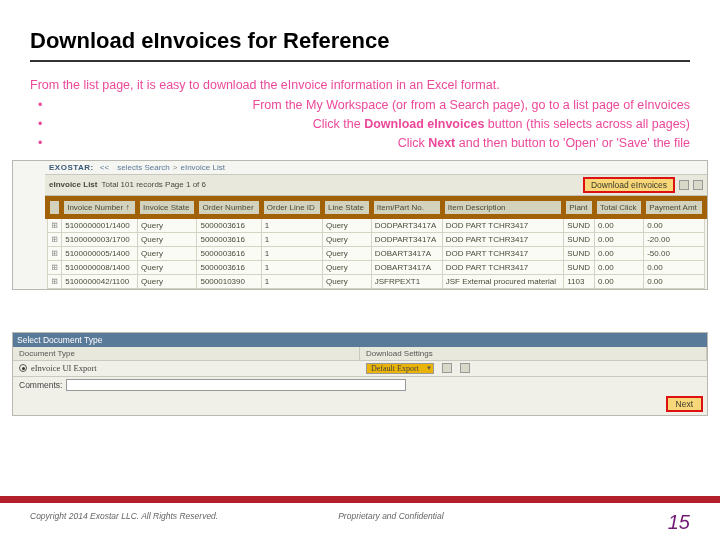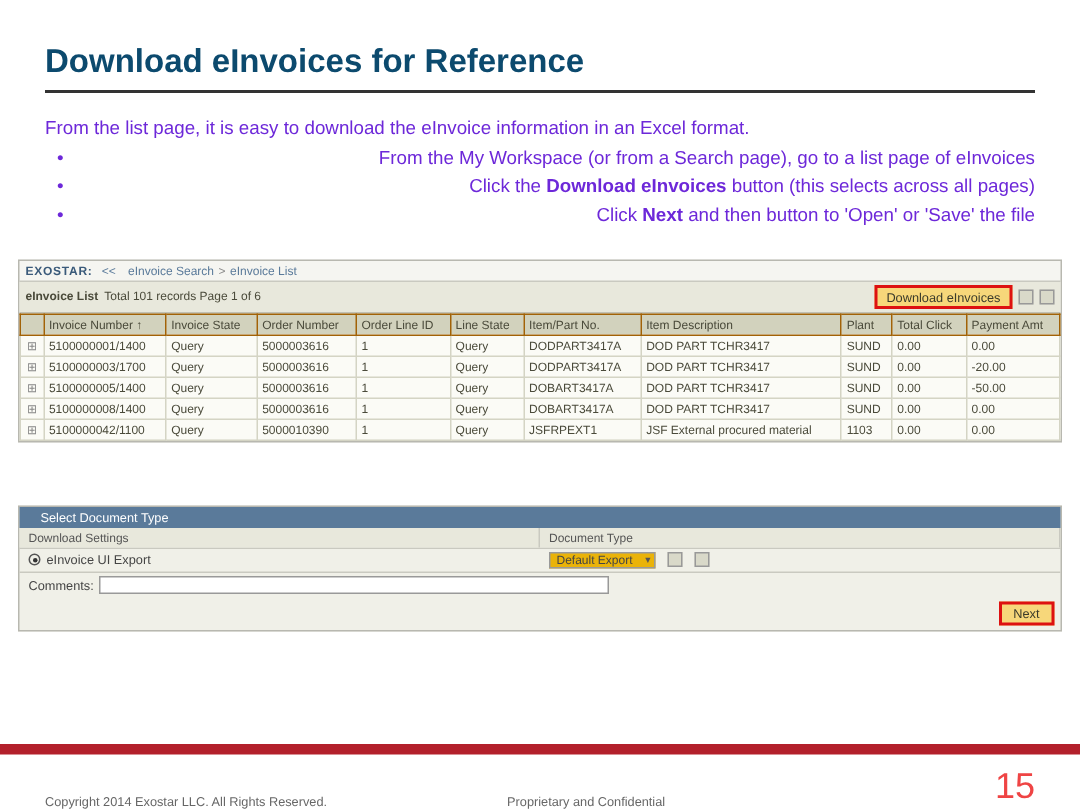--- a/index.html
+++ b/index.html
@@ -11,43 +11,44 @@
     height: 540px;
     overflow: hidden;
     position: relative;
   }
   .slide {
     padding: 28px 30px 0 30px;
   }
   .title {
     font-size: 22px;
     font-weight: bold;
-    color: #0c4a6e;
+    color: #000000;
     padding-bottom: 6px;
     border-bottom: 2px solid #333;
     margin-bottom: 14px;
   }
   .body-text {
     font-size: 12.5px;
-    color: #6d28d9;
+    color: #ec4899;
     line-height: 1.45;
   }
   .body-text .intro { margin: 0 0 2px 0; }
   .bullets { margin: 0; padding: 0; list-style: none; }
   .bullets li { display: flex; margin: 1px 0; }
   .bullets li .dot { width: 28px; padding-left: 8px; }
   .bullets li .txt { flex: 1; text-align: right; }
 
   .shot {
-    margin: 20px -18px 0 -18px;
+    margin: 7px -18px 0 -18px;
     background: #f5f5f1;
     border: 1px solid #b8b8b0;
     font-size: 8.5px;
     color: #444;
     position: relative;
+    padding-left: 32px;
   }
   .shot .topbar {
     display: flex;
     align-items: center;
     padding: 2px 4px;
     border-bottom: 1px solid #c9c9c0;
     font-size: 8px;
     color: #5a7a9a;
   }
   .shot .topbar .logo { font-weight: bold; color: #3a5a7a; margin-right: 6px; letter-spacing: .5px;}
@@ -74,21 +75,21 @@
   }
   .smallicon { width: 10px; height: 10px; background: #d9d9c9; border: 1px solid #999; display: inline-block; margin-left: 4px; }
   table.grid {
     width: 100%;
     border-collapse: collapse;
     font-size: 8px;
     color: #4a4a3a;
   }
   table.grid th {
     background: #d2d2bd;
-    border: 1px solid #a16207;
+    border: 5px solid #a16207;
     padding: 2px 3px;
     font-weight: normal;
     text-align: left;
     white-space: nowrap;
   }
   table.grid td {
     background: #fbfbf6;
     border: 1px solid #d4d4c4;
     padding: 2px 3px;
     white-space: nowrap;
@@ -100,66 +101,68 @@
     margin: 0 -18px;
     background: #f0f0e8;
     border: 1px solid #b8b8b0;
     font-size: 8.5px;
     color: #444;
     position: relative;
   }
   .shot2 .hdr {
     background: #5a7a9a;
     color: #fff;
-    padding: 2px 14px;
+    padding: 2px 4px;
     font-size: 8.5px;
   }
   .shot2 .row {
     display: flex;
     border-bottom: 1px solid #c9c9c0;
   }
   .shot2 .row .colh {
     flex: 1;
     background: #e8e8dc;
     border-right: 1px solid #c9c9c0;
     padding: 2px 6px;
     font-size: 8px;
     color: #555;
   }
   .shot2 .row .cell {
     flex: 1;
     padding: 2px 6px;
     display: flex;
     align-items: center;
     gap: 4px;
+    font-family: Liberation Serif, serif;
   }
   .radio { width: 8px; height: 8px; border-radius: 50%; border: 1px solid #555; display: inline-block; position: relative; }
   .radio.on::after { content:""; position:absolute; inset:1.5px; background:#333; border-radius:50%; }
   .combo { background:#eab308; border:1px solid #999; padding:0 14px 0 4px; font-size:8px; position:relative; }
   .combo::after { content:"▾"; position:absolute; right:2px; top:0; font-size:7px; color:#555; }
   .comments { padding: 2px 6px; display:flex; align-items:center; gap:4px; }
   .comments input { font-size:8px; height:12px; width: 340px; border:1px solid #999; background:#fff; padding:0 2px; }
   .shot2 .nextbar { display:flex; justify-content:flex-end; padding: 3px 4px; }
   .nextbtn { border: 2px solid #d11; background:#f7d77a; color:#3a3a2a; font-size:8.5px; padding: 1px 8px; }
 
   .footer {
     position: absolute;
     left: 0; right: 0; bottom: 0;
     height: 44px;
   }
   .redbar { height: 7px; background: #b3202b; }
   .footer .inner {
     display: flex;
-    align-items: flex-end;
+    align-items: flex-start;
     padding: 8px 30px 0 30px;
     font-size: 8.5px;
     color: #666;
+    font-style: italic;
   }
   .footer .inner .mid { margin-left: 120px; }
-  .footer .inner .page { margin-left: auto; font-size: 24px; color: #ef4444; }
+  .footer .inner .page { margin-left: auto; font-size: 20px; color: #701a75; }
   b { font-weight: bold; }
 </style>
 </head>
 <body>
 
 <div class="slide">
   <div class="title">Download eInvoices for Reference</div>
 
   <div class="body-text">
     <p class="intro">From the list page, it is easy to download the eInvoice information in an Excel format.</p>
@@ -177,21 +180,21 @@
           <span class="txt"><span>Click </span><b>Next</b><span> and then button to 'Open' or 'Save' the file</span></span>
         </li>
     </ul>
   </div>
 
   <div class="shot">
     <div class="topbar">
       <span class="logo">EXOSTAR:</span>
       <span>&lt;&lt;</span>
       <span class="sep">&nbsp;</span>
-      <span>eInvoice Search</span>
+      <span>selects Search</span>
       <span class="sep">&gt;</span>
       <span>eInvoice List</span>
     </div>
     <div class="listhead">
       <b>eInvoice List</b>
       <span style="margin-left:4px">Total 101 records Page 1 of 6</span>
       <span class="spacer"></span>
       <span class="dlbtn">
         <span>Download eInvoices</span>
       </span>
@@ -282,22 +285,22 @@
           </tr>
         </tbody>
     </table>
   </div>
 
   <div class="whiteblock"></div>
 
   <div class="shot2">
     <div class="hdr">Select Document Type</div>
     <div class="row">
+      <div class="colh">Document Type</div>
       <div class="colh">Download Settings</div>
-      <div class="colh">Document Type</div>
     </div>
     <div class="row">
       <div class="cell">
         <span class="radio on"></span>
         <span>eInvoice UI Export</span>
       </div>
       <div class="cell">
         <span class="combo">Default Export</span>
         <span class="smallicon"></span>
         <span class="smallicon"></span>

